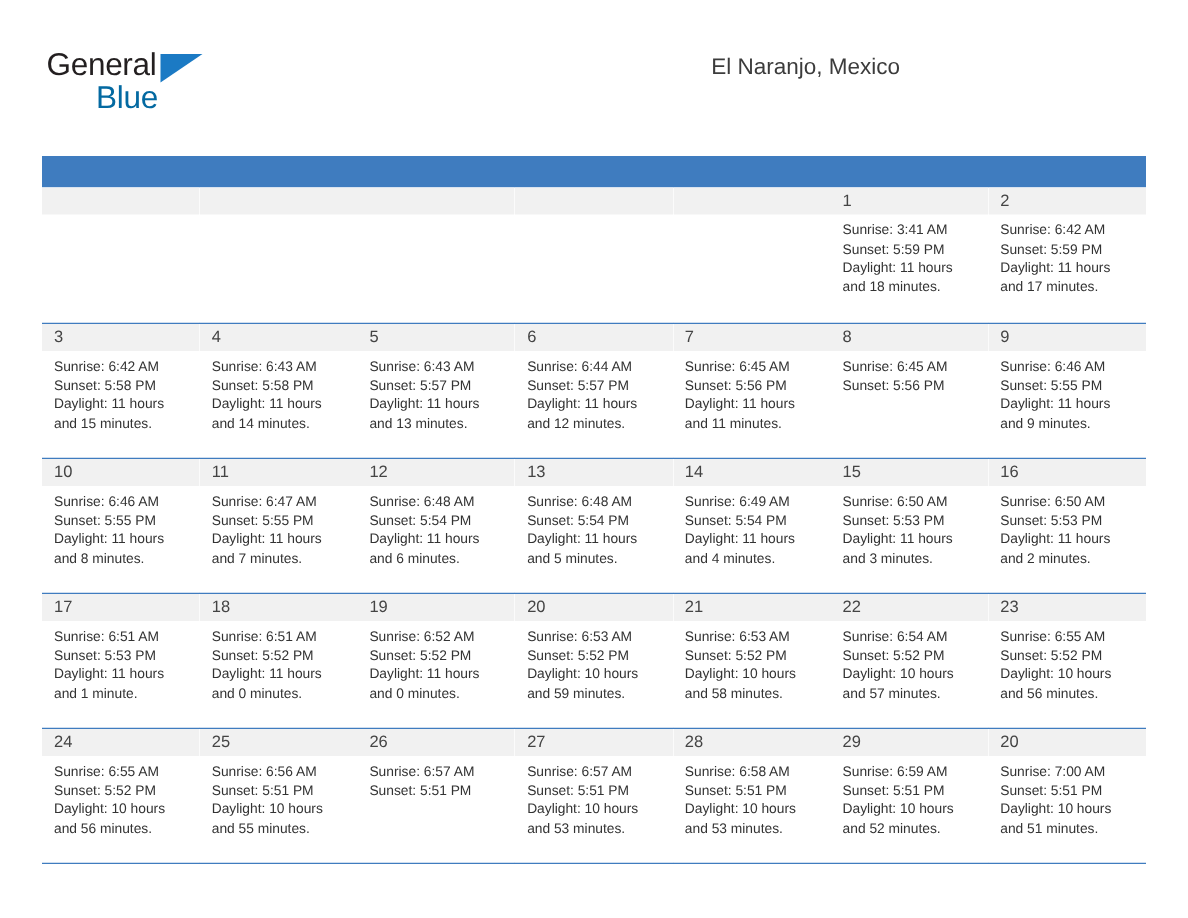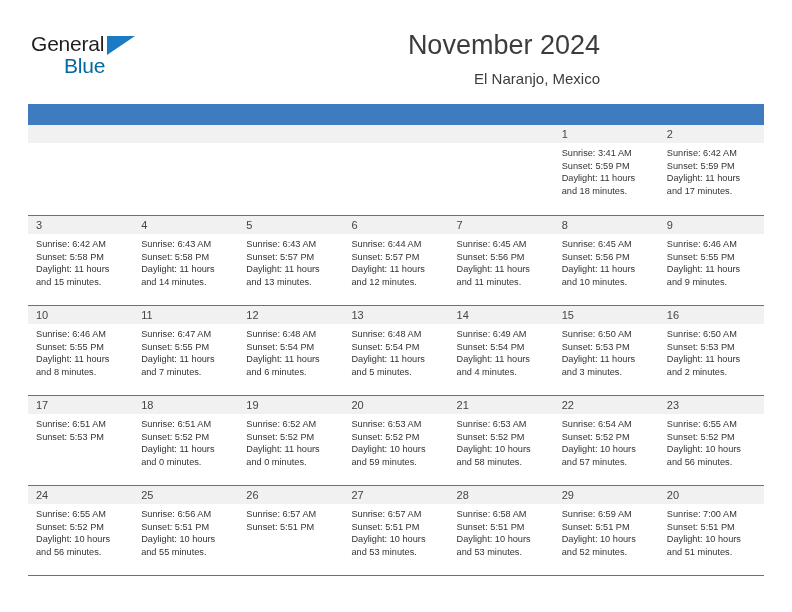--- a/index.html
+++ b/index.html
@@ -163,21 +163,20 @@
 
   <div class="top-bar">
 
     <div class="logo">
       <span class="logo-general">General</span>
       <span class="logo-triangle"></span>
       <span class="logo-blue">Blue</span>
     </div>
 
     <div class="title-block">
-      <div class="cal-title">November 2024</div>
       <div class="cal-subtitle">El Naranjo, Mexico</div>
     </div>
 
   </div>
 
   <div class="calendar">
     <div class="week-head" id="weekday-header">
         <div class="dow">Sunday</div>
         <div class="dow">Monday</div>
         <div class="dow">Tuesday</div>
@@ -259,21 +258,20 @@
               <div>Sunrise: 6:45 AM</div>
               <div>Sunset: 5:56 PM</div>
               <div class="wrap">Daylight: 11 hours and 11 minutes.</div>
             </div>
           </div>
           <div class="day-cell">
             <div class="day-num">8</div>
             <div class="day-info">
               <div>Sunrise: 6:45 AM</div>
               <div>Sunset: 5:56 PM</div>
-              <div class="wrap">Daylight: 11 hours and 10 minutes.</div>
             </div>
           </div>
           <div class="day-cell">
             <div class="day-num">9</div>
             <div class="day-info">
               <div>Sunrise: 6:46 AM</div>
               <div>Sunset: 5:55 PM</div>
               <div class="wrap">Daylight: 11 hours and 9 minutes.</div>
             </div>
           </div>
@@ -335,20 +333,21 @@
               <div class="wrap">Daylight: 11 hours and 2 minutes.</div>
             </div>
           </div>
         </div>
         <div class="week-row">
           <div class="day-cell">
             <div class="day-num">17</div>
             <div class="day-info">
               <div>Sunrise: 6:51 AM</div>
               <div>Sunset: 5:53 PM</div>
+              <div class="wrap">Daylight: 11 hours and 1 minute.</div>
             </div>
           </div>
           <div class="day-cell">
             <div class="day-num">18</div>
             <div class="day-info">
               <div>Sunrise: 6:51 AM</div>
               <div>Sunset: 5:52 PM</div>
               <div class="wrap">Daylight: 11 hours and 0 minutes.</div>
             </div>
           </div>

